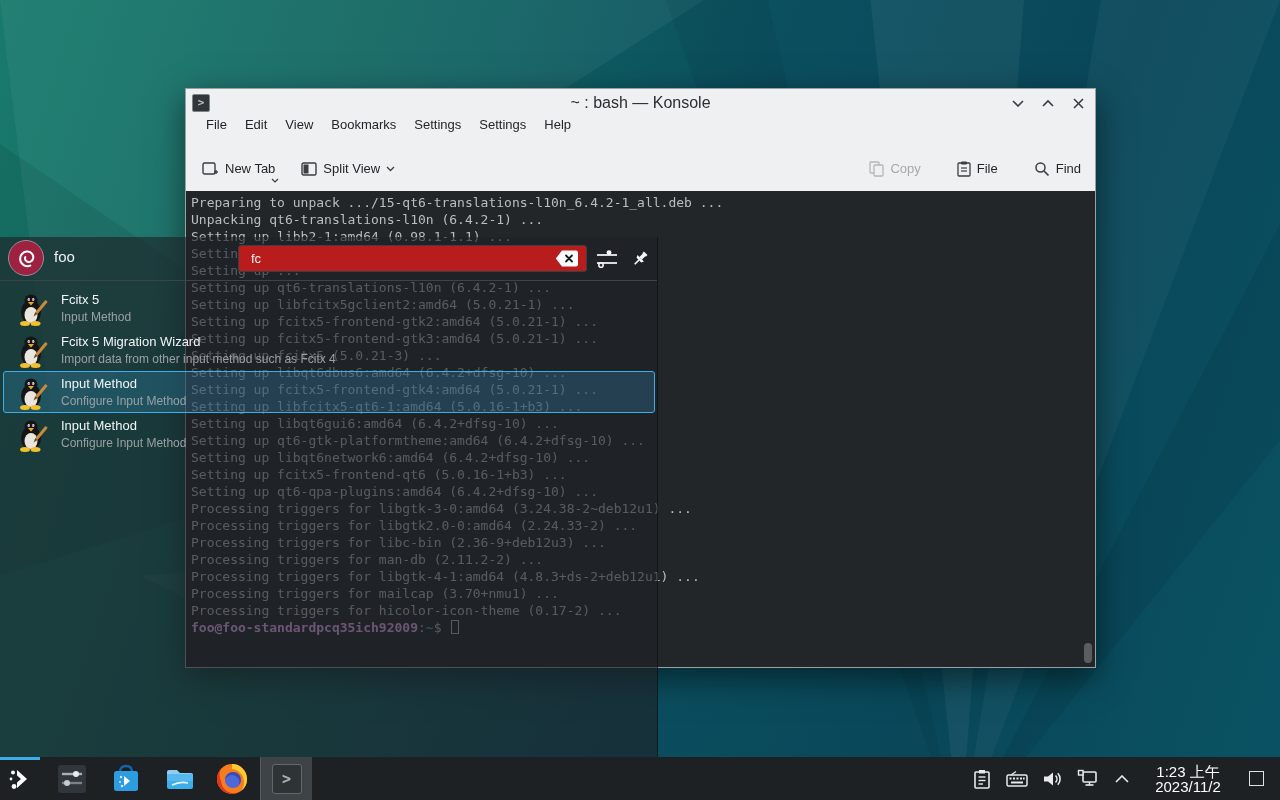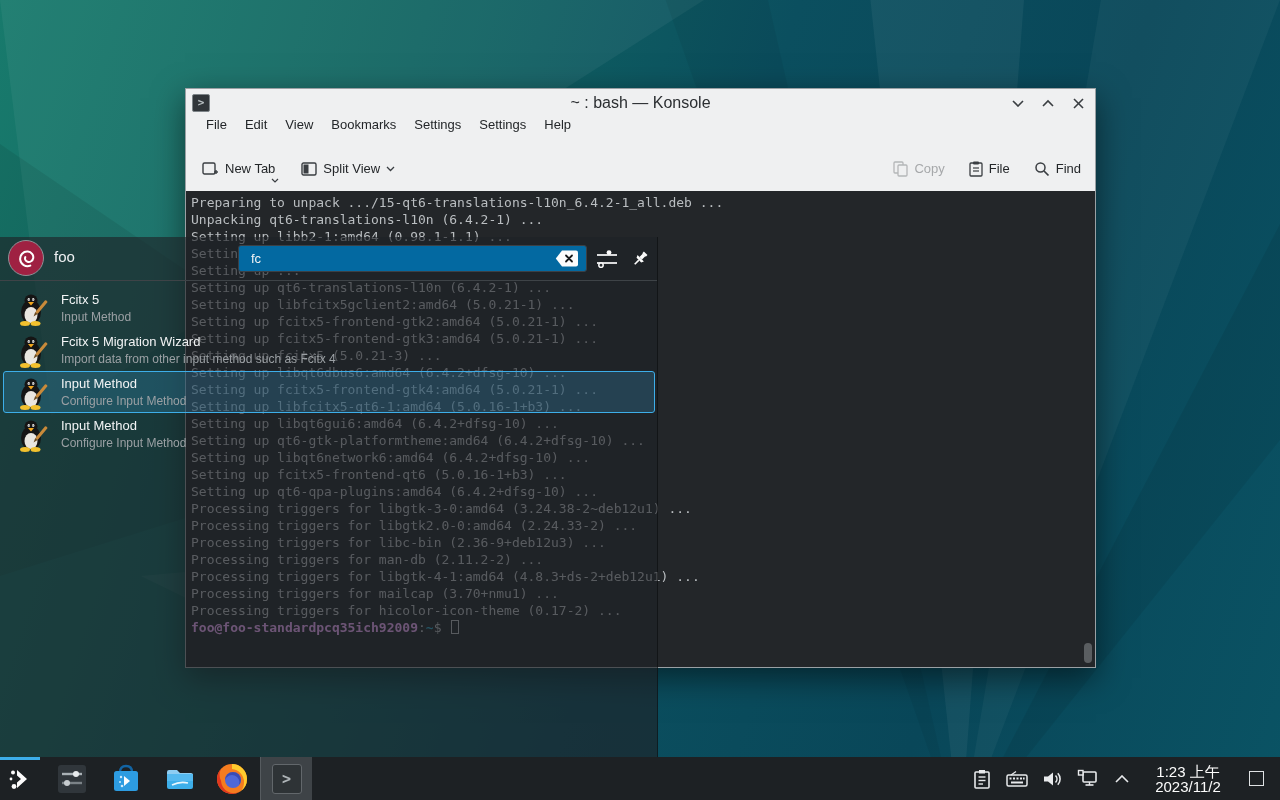--- a/index.html
+++ b/index.html
@@ -29,21 +29,21 @@
   .win-btn { width:14px; height:14px; display:flex; align-items:center; justify-content:center; }
   .win-btn svg { stroke:#3a3e42; stroke-width:1.6; fill:none; }
   .menubar { height:29px; display:flex; align-items:flex-start; padding-left:11px; }
   .menu-item { padding:0 9px; font-size:13px; color:#232629; }
   .toolbar { height:45px; display:flex; align-items:center; padding:0 14px; }
   .tbtn { display:flex; align-items:center; gap:6px; font-size:13px; color:#232629; position:relative; }
   .tbtn svg { display:block; }
   .tb-newtab { margin-left:2px; }
   .tb-caret-under { position:absolute; right:-4px; bottom:-7px; }
   .tb-split { margin-left:26px; }
-  .tb-right { margin-left:auto; display:flex; align-items:center; gap:24px; }
+  .tb-right { margin-left:auto; display:flex; align-items:center; gap:36px; }
   .tbtn.disabled { color:#a6a8aa; }
   .tbtn.disabled svg * { stroke:#b4b6b8 !important; }
 
   .term { position:relative; height:476px; background:#232629; overflow:hidden; }
   .term-out { position:absolute; left:5px; top:3px; white-space:pre;
     font-family:"DejaVu Sans Mono", monospace; font-size:13px; line-height:17px; color:#babec1; }
   .p-user { color:#f0abfc; font-weight:bold; }
   .p-path { color:#2fa8c8; font-weight:bold; }
   .cursor { display:inline-block; width:8px; height:14px; border:1.5px solid #b8bcbf;
     vertical-align:-2px; margin-left:2px; }
@@ -53,21 +53,21 @@
   
   .overlay { position:absolute; left:0; top:237px; width:658px; height:520px;
     background:rgba(30,34,38,0.63); border-right:1px solid rgba(0,0,0,.4); z-index:5; }
   .ov-header { position:absolute; left:0; top:0; width:100%; height:43px; }
   .avatar { position:absolute; left:8px; top:3px; width:36px; height:36px; border-radius:50%;
     background:#9f2142; border:1px solid #8d9296; }
   .avatar svg { position:absolute; left:0; top:0; }
   .user-name { position:absolute; left:54px; top:11px; font-size:15px; color:#eef0f2; }
   .ov-sep { position:absolute; left:0; top:43px; width:100%; height:1px; background:#3e4347; }
   .search-field { position:absolute; left:238px; top:8px; width:349px; height:27px;
-    background:#0369a1; border:1px solid #3c4045; border-radius:3px; display:flex; align-items:center;justify-content:space-between; }
+    background:#b91c1c; border:1px solid #3c4045; border-radius:3px; display:flex; align-items:center;justify-content:space-between; }
   .search-text { flex:1; padding-left:12px; font-size:13px; color:#f2f4f5; }
   .clear-btn { width:24px; height:17px; margin-right:7px; }
   .ico-btn { position:absolute; top:10px; width:24px; height:24px; display:flex; align-items:center; justify-content:center; }
   .filter-btn { left:595px; }
   .pin-btn { left:628px; }
 
   .results { position:absolute; left:0; top:50px; width:100%; }
   .r-item { position:absolute; left:3px; width:652px; height:42px; border-radius:3px; border:1px solid transparent; }
   .r-item.selected { background:rgba(61,174,233,.22); border-color:#3daee9; }
   .r-icon { position:absolute; left:13px; top:4px; }

